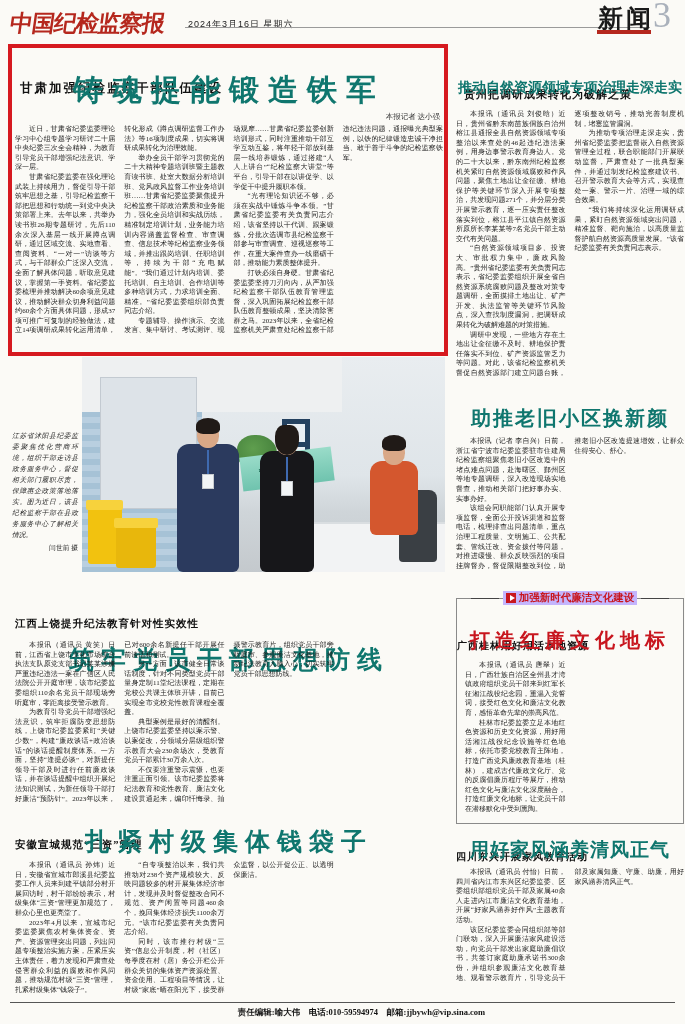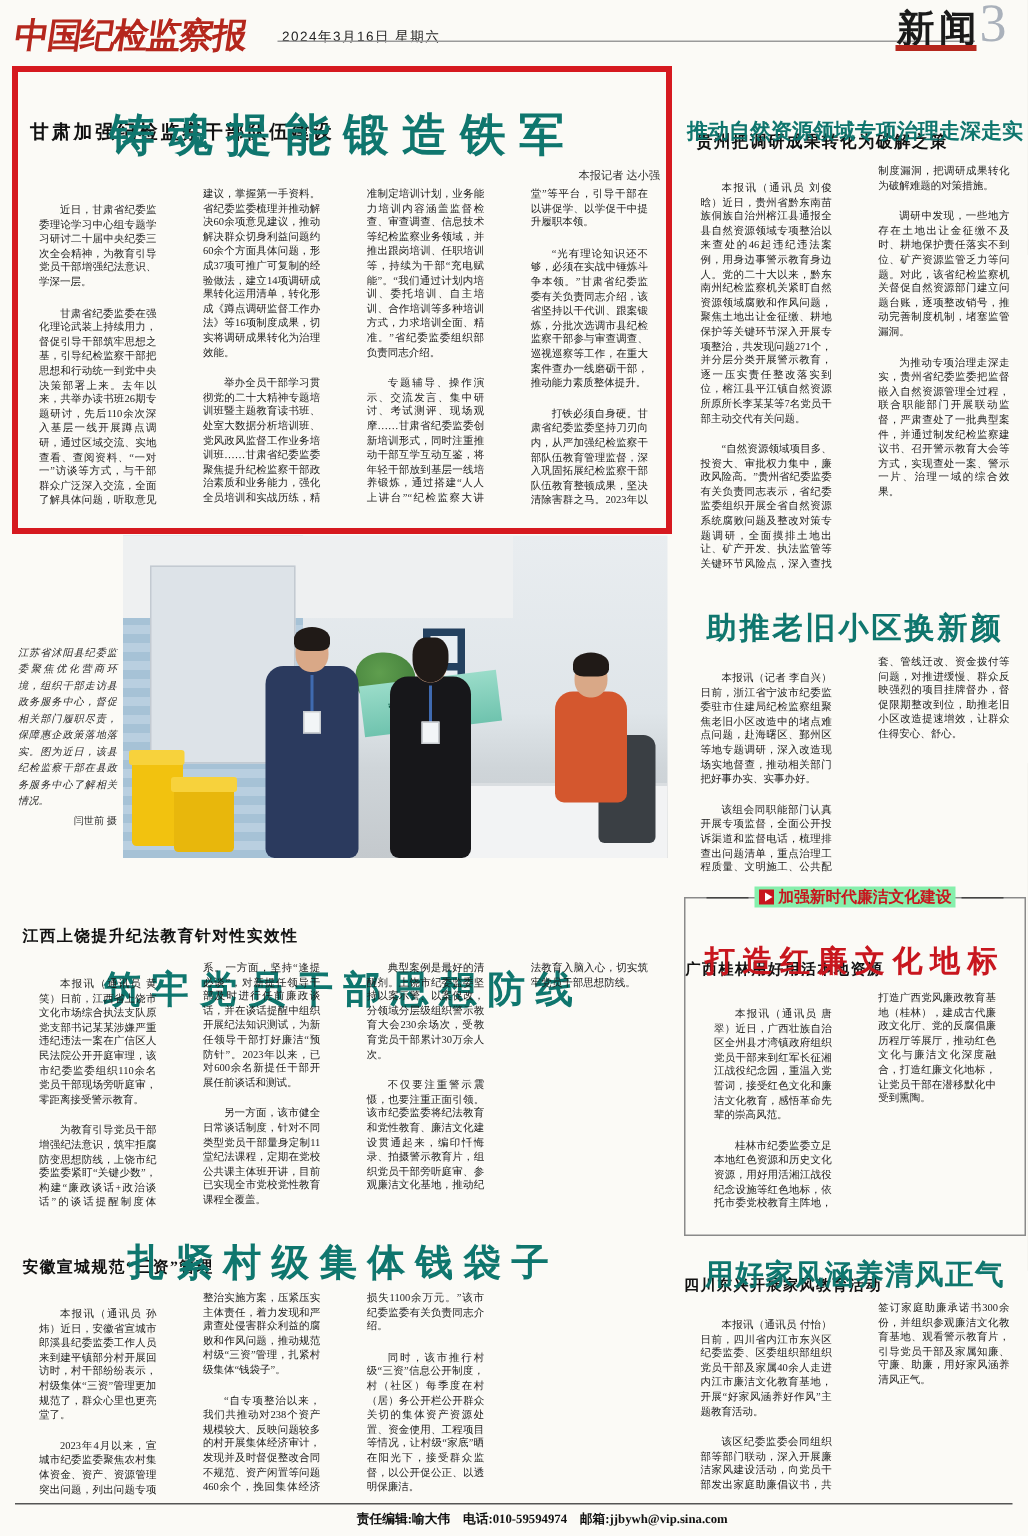--- a/index.html
+++ b/index.html
@@ -13,21 +13,21 @@
   #section-label{left:598px;top:2px;font-size:25px;font-weight:700;color:#1a1a1a;letter-spacing:3px;}
   #section-underline{left:597px;top:30px;width:54px;height:4px;background:#b5271d;}
   #page-number{left:653px;top:-6px;font-size:36px;color:#aab1bb;font-family:"Liberation Serif",serif;}
   
   #highlight-box{left:8px;top:44px;width:432px;height:304px;border:4px solid #d6191f;pointer-events:none;z-index:5;}
   
   .kicker{font-weight:700;text-align:left;color:#111;margin-top:24px;}
   .headline{font-weight:900;text-align:center;color:#0f766e;white-space:nowrap;}
   .byline{text-align:center;font-size:7.5px;color:#333;}
   .body-cols{column-gap:9px;column-fill:auto;overflow:hidden;text-align:justify;}
-  .body-cols p{margin:11px;text-indent:2em;font-size:7px;line-height:9.6px;color:#1c1c1c;}
+  .body-cols p{margin:0;text-indent:2em;font-size:7px;line-height:9.6px;color:#1c1c1c;}
   .cols4{column-count:4;}
   .cols2{column-count:2;}
   
   #lead-kicker{left:20px;top:56px;width:420px;font-size:12.5px;letter-spacing:2px;}
   #lead-title{left:14px;top:70px;width:430px;font-size:30px;letter-spacing:9px;}
   #lead-byline{left:20px;top:112px;width:420px;text-align:right;}
   #lead-body{left:15px;top:125px;width:428px;height:218px;}
   
   #photo-caption{left:12px;top:430px;width:66px;font-size:6.8px;line-height:11px;text-align:justify;color:#2a2a2a;font-style:italic;}
   #photo-credit{display:block;text-align:right;font-style:normal;margin-top:2px;}
@@ -68,21 +68,21 @@
   
   #gz-kicker{left:464px;top:63px;width:228px;font-size:11px;letter-spacing:1px;}
   #gz-title{left:456px;top:79px;width:228px;font-size:14px;letter-spacing:0px;}
   #gz-body{left:456px;top:110px;width:228px;height:278px;}
   #nb-kicker{left:456px;top:393px;width:228px;font-size:10px;letter-spacing:1px;}
   #nb-title{left:456px;top:405px;width:228px;font-size:20px;letter-spacing:2px;}
   #nb-body{left:456px;top:437px;width:228px;height:150px;}
   #culture-box{left:456px;top:598px;width:226px;height:224px;border:1px solid #8a8a8a;background:#fbfaf6;}
   #culture-header{position:absolute;left:0;top:-8px;width:100%;display:flex;align-items:center;justify-content:center;gap:4px;}
   .hdr-line{flex:0 0 28px;height:1px;background:#444;}
-  #culture-label{background:#86efac;padding:0 3px;font-size:10.5px;font-weight:700;color:#c8161e;display:flex;align-items:center;gap:3px;}
+  #culture-label{background:#c4b5fd;padding:0 3px;font-size:10.5px;font-weight:700;color:#c8161e;display:flex;align-items:center;gap:3px;}
   #flag-icon{width:10px;height:10px;background:#c8161e;display:inline-block;position:relative;}
   #flag-icon:after{content:"";position:absolute;right:1px;top:2px;border-top:3px solid transparent;border-bottom:3px solid transparent;border-left:5px solid #fff;}
   #gx-kicker{position:absolute;left:0;top:16px;width:100%;font-size:10px;letter-spacing:1px;}
   #gx-title{position:absolute;left:0;top:28px;width:100%;font-size:20px;letter-spacing:5px;color:#c8161e;}
   #gx-body{position:absolute;left:8px;top:62px;width:210px;height:154px;}
   #sc-kicker{left:456px;top:826px;width:228px;font-size:10px;letter-spacing:1px;}
   #sc-title{left:456px;top:837px;width:228px;font-size:19px;letter-spacing:1px;}
   #sc-body{left:456px;top:868px;width:228px;height:130px;}
   
   #footer-rule{left:10px;top:1002px;width:665px;height:1px;background:#555;}
@@ -179,20 +179,21 @@
       <p>同时，该市推行村级“三资”信息公开制度，村（社区）每季度在村（居）务公开栏公开群众关切的集体资产资源处置、资金使用、工程项目等情况，让村级“家底”晒在阳光下，接受群众监督，以公开促公正、以透明保廉洁。</p>
     </div>
 
   <div class="abs kicker" id="gz-kicker">贵州把调研成果转化为破解之策</div>
   <div class="abs headline" id="gz-title">推动自然资源领域专项治理走深走实</div>
   <div class="abs body-cols cols2" id="gz-body">
       <p>本报讯（通讯员 刘俊晗）近日，贵州省黔东南苗族侗族自治州榕江县通报全县自然资源领域专项整治以来查处的46起违纪违法案例，用身边事警示教育身边人。党的二十大以来，黔东南州纪检监察机关紧盯自然资源领域腐败和作风问题，聚焦土地出让金征缴、耕地保护等关键环节深入开展专项整治，共发现问题271个，并分层分类开展警示教育，逐一压实责任整改落实到位，榕江县平江镇自然资源所原所长李某某等7名党员干部主动交代有关问题。</p>
       <p>“自然资源领域项目多、投资大、审批权力集中，廉政风险高。”贵州省纪委监委有关负责同志表示，省纪委监委组织开展全省自然资源系统腐败问题及整改对策专题调研，全面摸排土地出让、矿产开发、执法监管等关键环节风险点，深入查找制度漏洞，把调研成果转化为破解难题的对策措施。</p>
       <p>调研中发现，一些地方存在土地出让金征缴不及时、耕地保护责任落实不到位、矿产资源监管乏力等问题。对此，该省纪检监察机关督促自然资源部门建立问题台账，逐项整改销号，推动完善制度机制，堵塞监管漏洞。</p>
       <p>为推动专项治理走深走实，贵州省纪委监委把监督嵌入自然资源管理全过程，联合职能部门开展联动监督，严肃查处了一批典型案件，并通过制发纪检监察建议书、召开警示教育大会等方式，实现查处一案、警示一片、治理一域的综合效果。</p>
+      <p>“我们将持续深化运用调研成果，紧盯自然资源领域突出问题，精准监督、靶向施治，以高质量监督护航自然资源高质量发展。”该省纪委监委有关负责同志表示。</p>
     </div>
 
   <div class="abs headline" id="nb-title">助推老旧小区换新颜</div>
   <div class="abs body-cols cols2" id="nb-body">
       <p>本报讯（记者 李自兴）日前，浙江省宁波市纪委监委驻市住建局纪检监察组聚焦老旧小区改造中的堵点难点问题，赴海曙区、鄞州区等地专题调研，深入改造现场实地督查，推动相关部门把好事办实、实事办好。</p>
       <p>该组会同职能部门认真开展专项监督，全面公开投诉渠道和监督电话，梳理排查出问题清单，重点治理工程质量、文明施工、公共配套、管线迁改、资金拨付等问题，对推进缓慢、群众反映强烈的项目挂牌督办，督促限期整改到位，助推老旧小区改造提速增效，让群众住得安心、舒心。</p>
     </div>
 
   <div class="abs" id="culture-box">
     <div id="culture-header">

